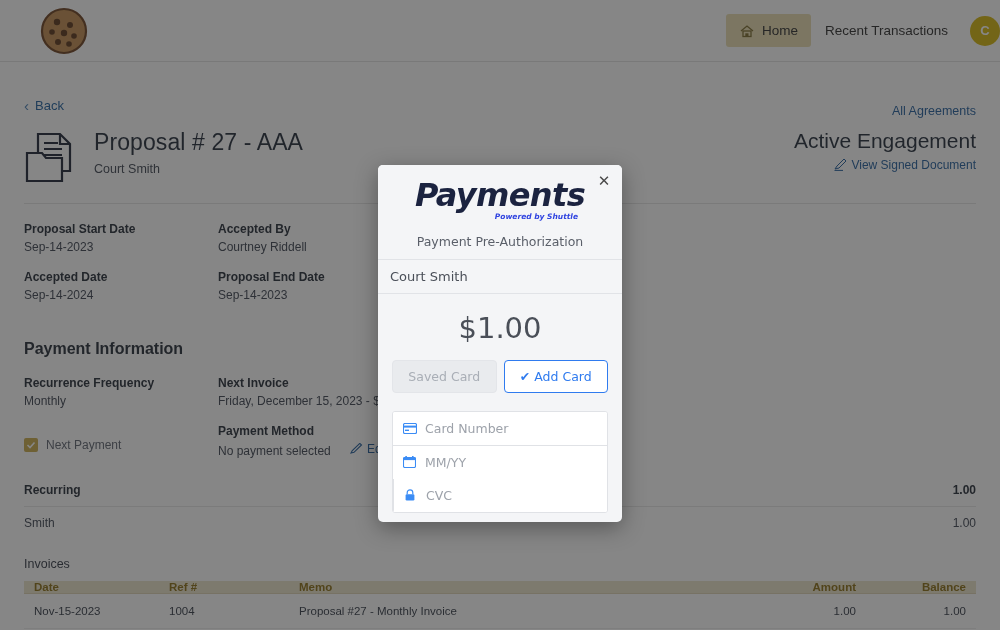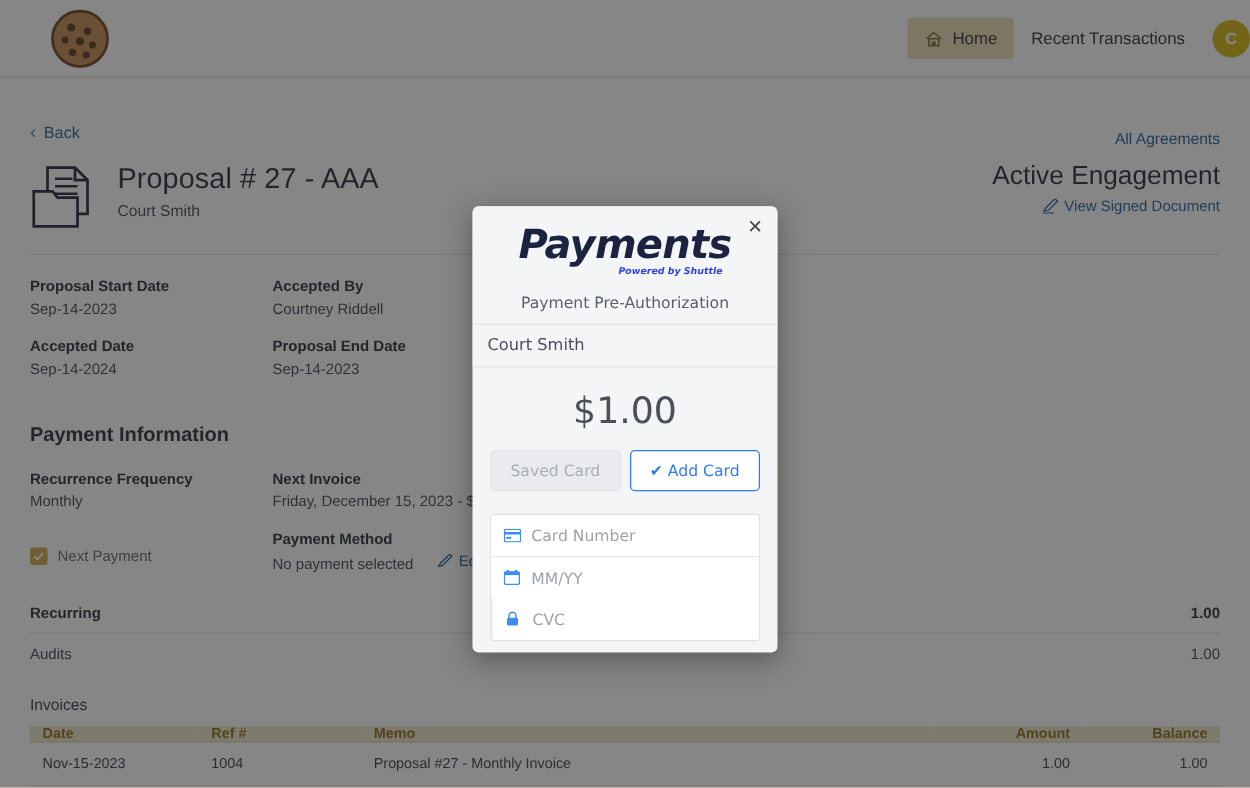--- a/index.html
+++ b/index.html
@@ -5,21 +5,21 @@
   * { box-sizing: border-box; margin: 0; padding: 0; }
   html, body {
     width: 1000px; height: 630px;
     font-family: "Liberation Sans", sans-serif;
     overflow: hidden;
     background: #ffffff;
   }
   #page {
     position: relative;
     width: 1000px; height: 630px;
-    background: #c2410c;
+    background: #5eead4;
   }
 
   
   .app-header {
     position: absolute; top: 0; left: 0;
     width: 1000px; height: 62px;
     background: #ffffff;
     border-bottom: 1px solid #e2e2e2;
     display: flex; align-items: center;
   }
@@ -350,21 +350,21 @@
           </span>
         </div>
       </div>
     </div>
 
     <div class="totals-row bold">
       <span>Recurring</span>
       <span>1.00</span>
     </div>
     <div class="totals-row plain">
-      <span>Audits</span>
+      <span>Smith</span>
       <span>1.00</span>
     </div>
 
     <div class="invoices-label">Invoices</div>
 
     <table class="inv-table">
       <thead>
         <tr>
           <th style="width:135px">Date</th>
           <th style="width:130px">Ref #</th>

